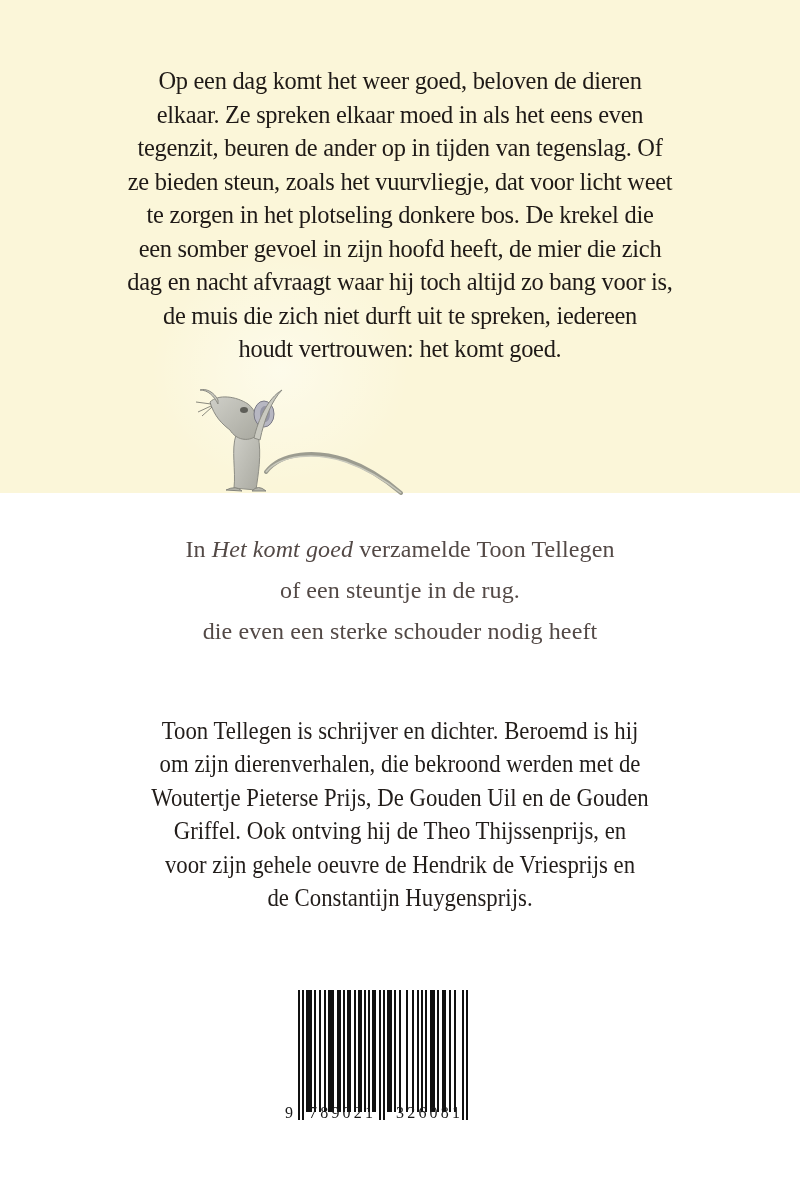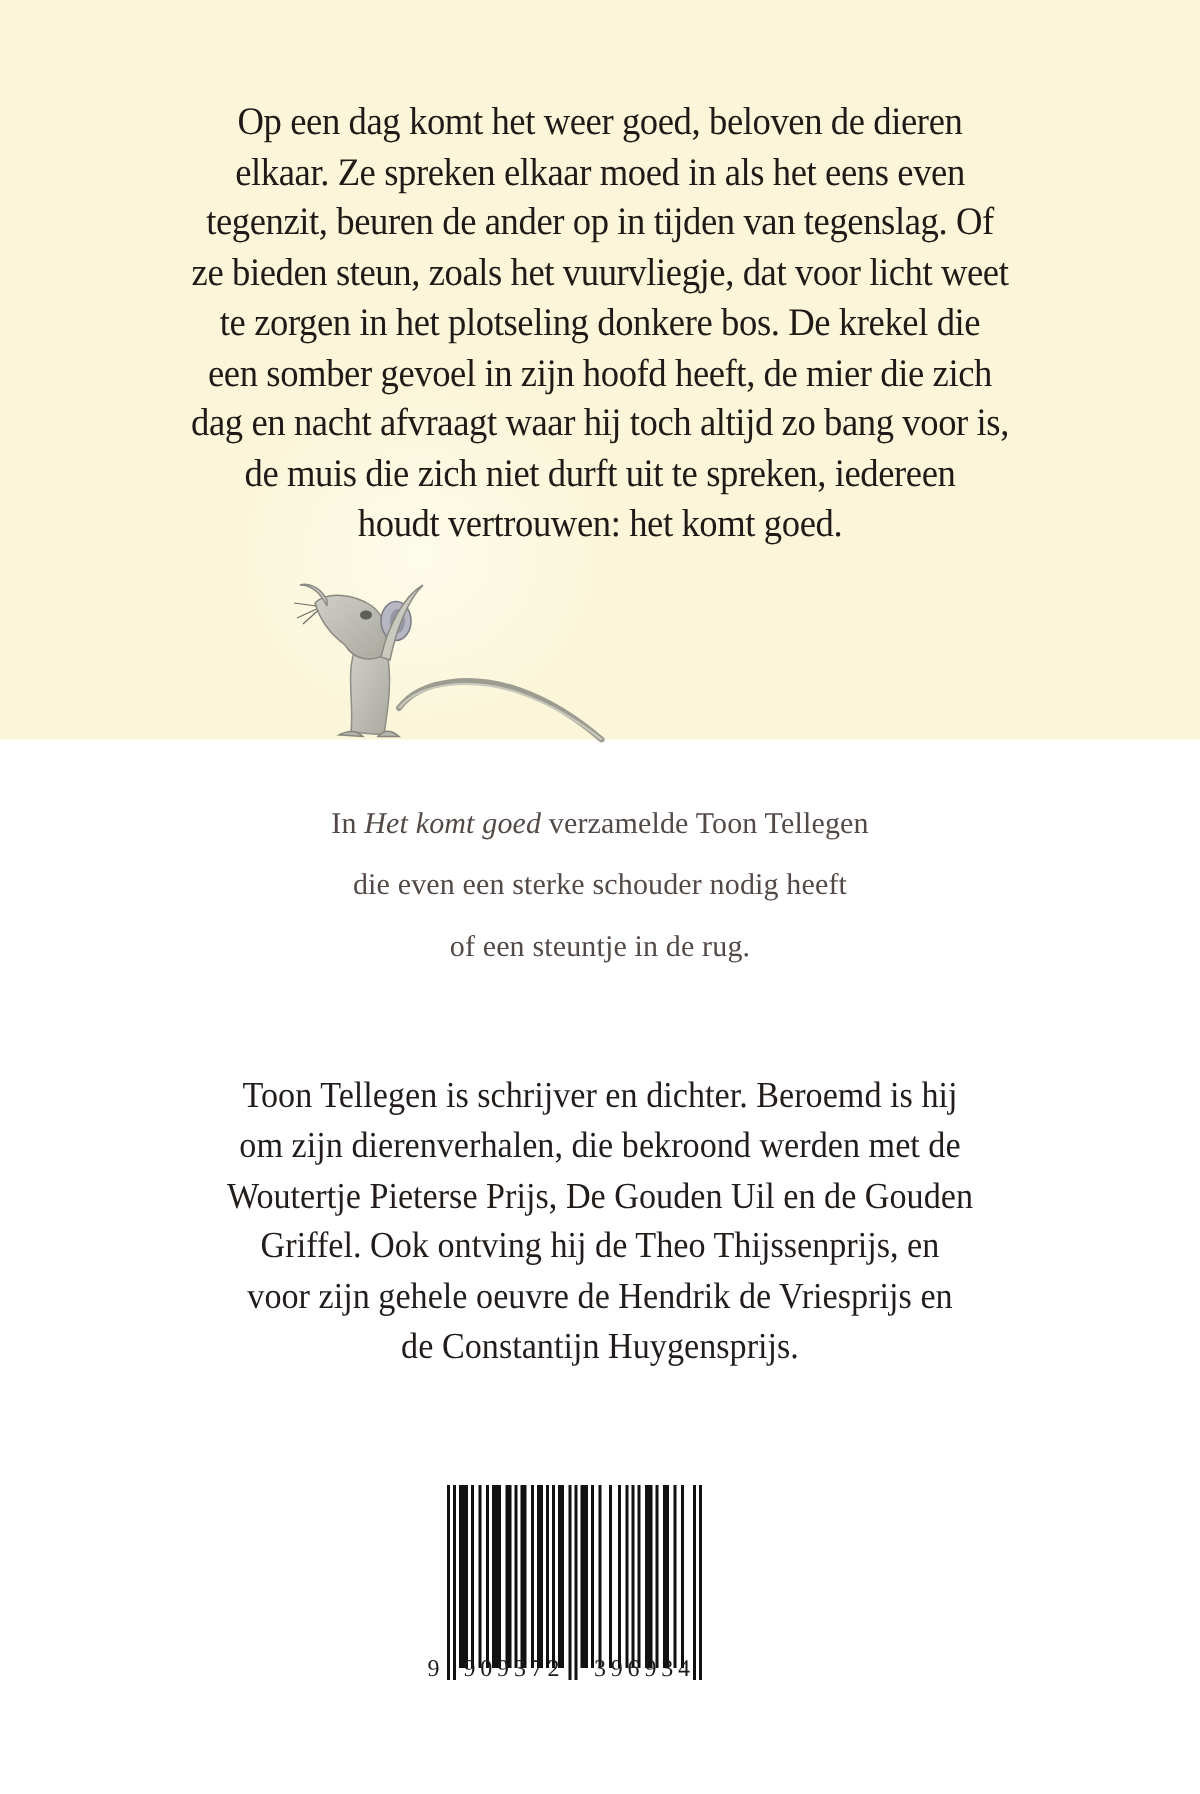--- a/index.html
+++ b/index.html
@@ -49,21 +49,21 @@
     }
     .mouse {
       position: absolute;
       left: 196px;
       top: 380px;
       width: 220px;
       height: 115px;
     }
     .blurb-mid {
       top: 529px;
-      font-size: 20px;
+      font-size: 24px;
       line-height: 40.8px;
       color: #534946;
       letter-spacing: 0.1px;
     }
     .blurb-mid em {
       font-style: italic;
     }
     .blurb-bio {
       top: 714px;
       font-size: 24.5px;
@@ -135,22 +135,22 @@
   <ellipse cx="48" cy="30" rx="4" ry="3" fill="#5e5e58"></ellipse>
 
   <path d="M22 20 C 18 12, 10 8, 4 10 C 12 10, 18 16, 22 24 Z" fill="#c9c9c0" stroke="#8b8b83" stroke-width="1"></path>
   <path d="M58 58 C 62 40, 72 18, 86 10 C 76 20, 68 40, 64 60 Z" fill="#c9c9c0" stroke="#8b8b83" stroke-width="1"></path>
 
   <path d="M15 24 L 0 22 M15 26 L 2 32 M16 27 L 6 36" stroke="#6d6d66" stroke-width="0.8" fill="none"></path>
 </svg>
 
 <div class="blurb blurb-mid">
   <span class="line"><span>In</span> <em>Het komt goed</em> <span>verzamelde Toon Tellegen</span></span>
+  <span class="line">of een steuntje in de rug.</span>
   <span class="line">die even een sterke schouder nodig heeft</span>
-  <span class="line">of een steuntje in de rug.</span>
 </div>
 
 <div class="blurb blurb-bio">
   <span class="line">Toon Tellegen is schrijver en dichter. Beroemd is hij</span>
   <span class="line">om zijn dierenverhalen, die bekroond werden met de</span>
   <span class="line">Woutertje Pieterse Prijs, De Gouden Uil en de Gouden</span>
   <span class="line">Griffel. Ook ontving hij de Theo Thijssenprijs, en</span>
   <span class="line">voor zijn gehele oeuvre de Hendrik de Vriesprijs en</span>
   <span class="line">de Constantijn Huygensprijs.</span>
 </div>
@@ -191,14 +191,14 @@
     <rect x="160" y="0" width="4" height="122"></rect>
     <rect x="167" y="0" width="2" height="122"></rect>
     <rect x="172" y="0" width="2" height="122"></rect>
 
     <rect x="180" y="0" width="2" height="130"></rect>
     <rect x="184" y="0" width="2" height="130"></rect>
   </g>
 </svg>
 
 <span class="barcode-digits bd-first">9</span>
-<span class="barcode-digits bd-left">909372</span>
-<span class="barcode-digits bd-right">396934</span>
+<span class="barcode-digits bd-left">789021</span>
+<span class="barcode-digits bd-right">326081</span>
 
 </body></html>

